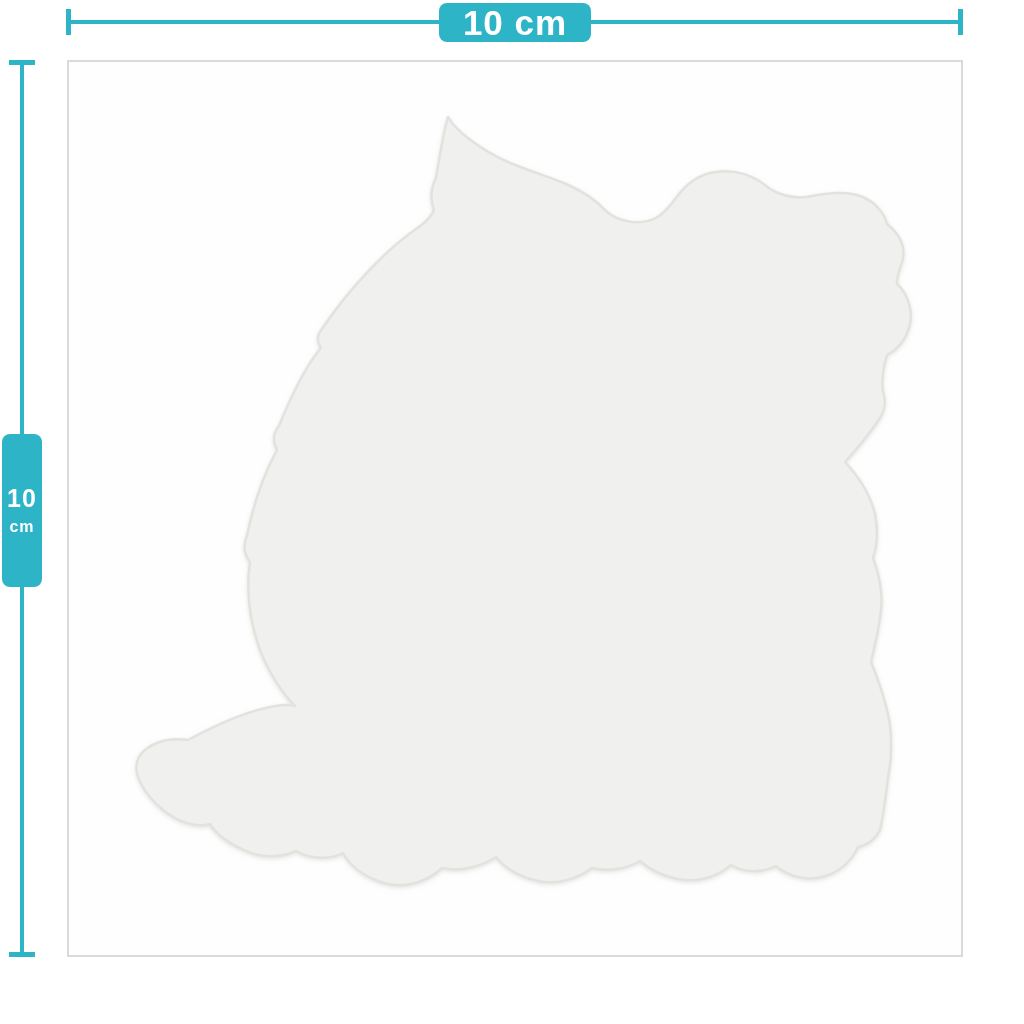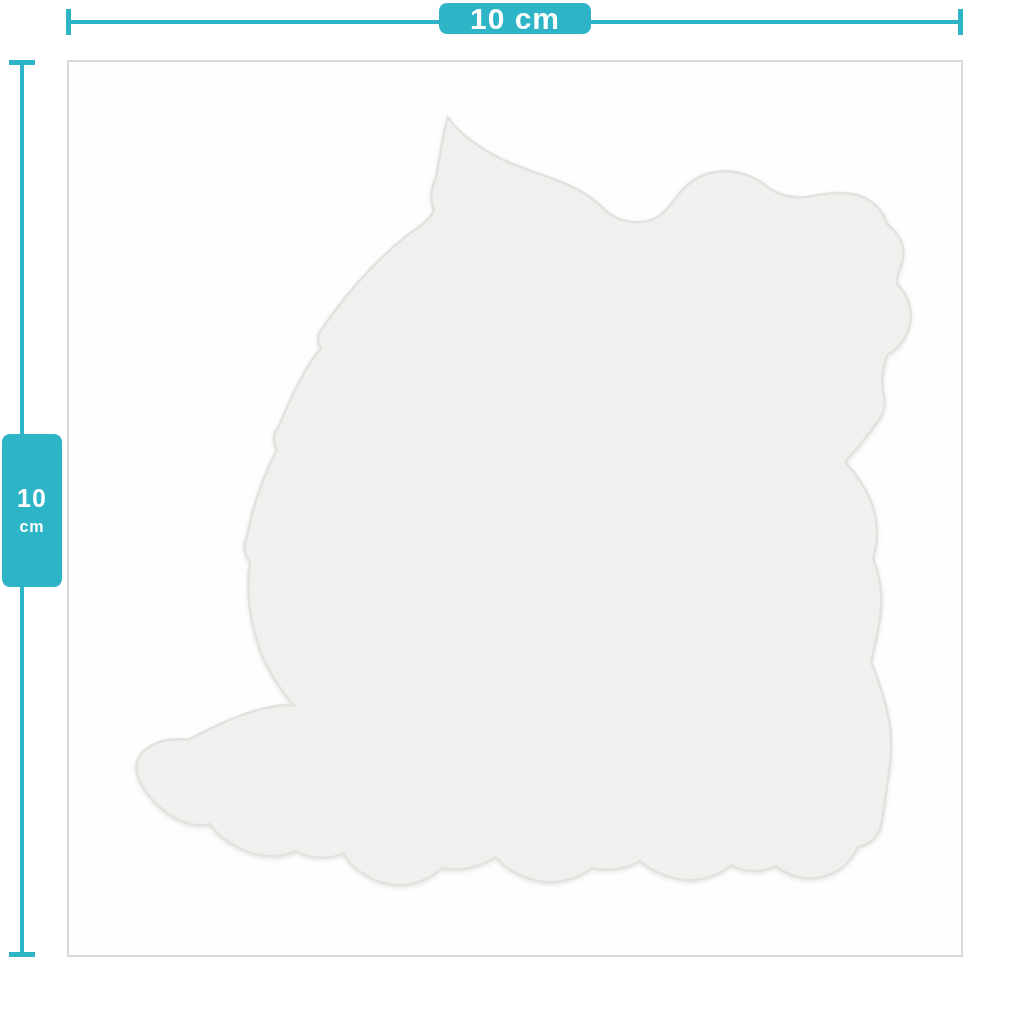--- a/index.html
+++ b/index.html
@@ -80,27 +80,27 @@
     display: flex;
     align-items: center;
     justify-content: center;
     font-weight: 600;
     letter-spacing: 1px;
   }
   .dim-label-top {
     left: 439px;
     top: 3px;
     width: 152px;
-    height: 31px;
-    font-size: 30px;
+    height: 39px;
+    font-size: 35px;
   }
   .dim-label-left {
     left: 2px;
     top: 434px;
-    width: 60px;
+    width: 40px;
     height: 153px;
     flex-direction: column;
     gap: 8px;
     font-size: 25px;
     line-height: 1;
   }
   .dim-label-left .unit { font-size: 16px; }
 </style>
 </head>
 <body>

